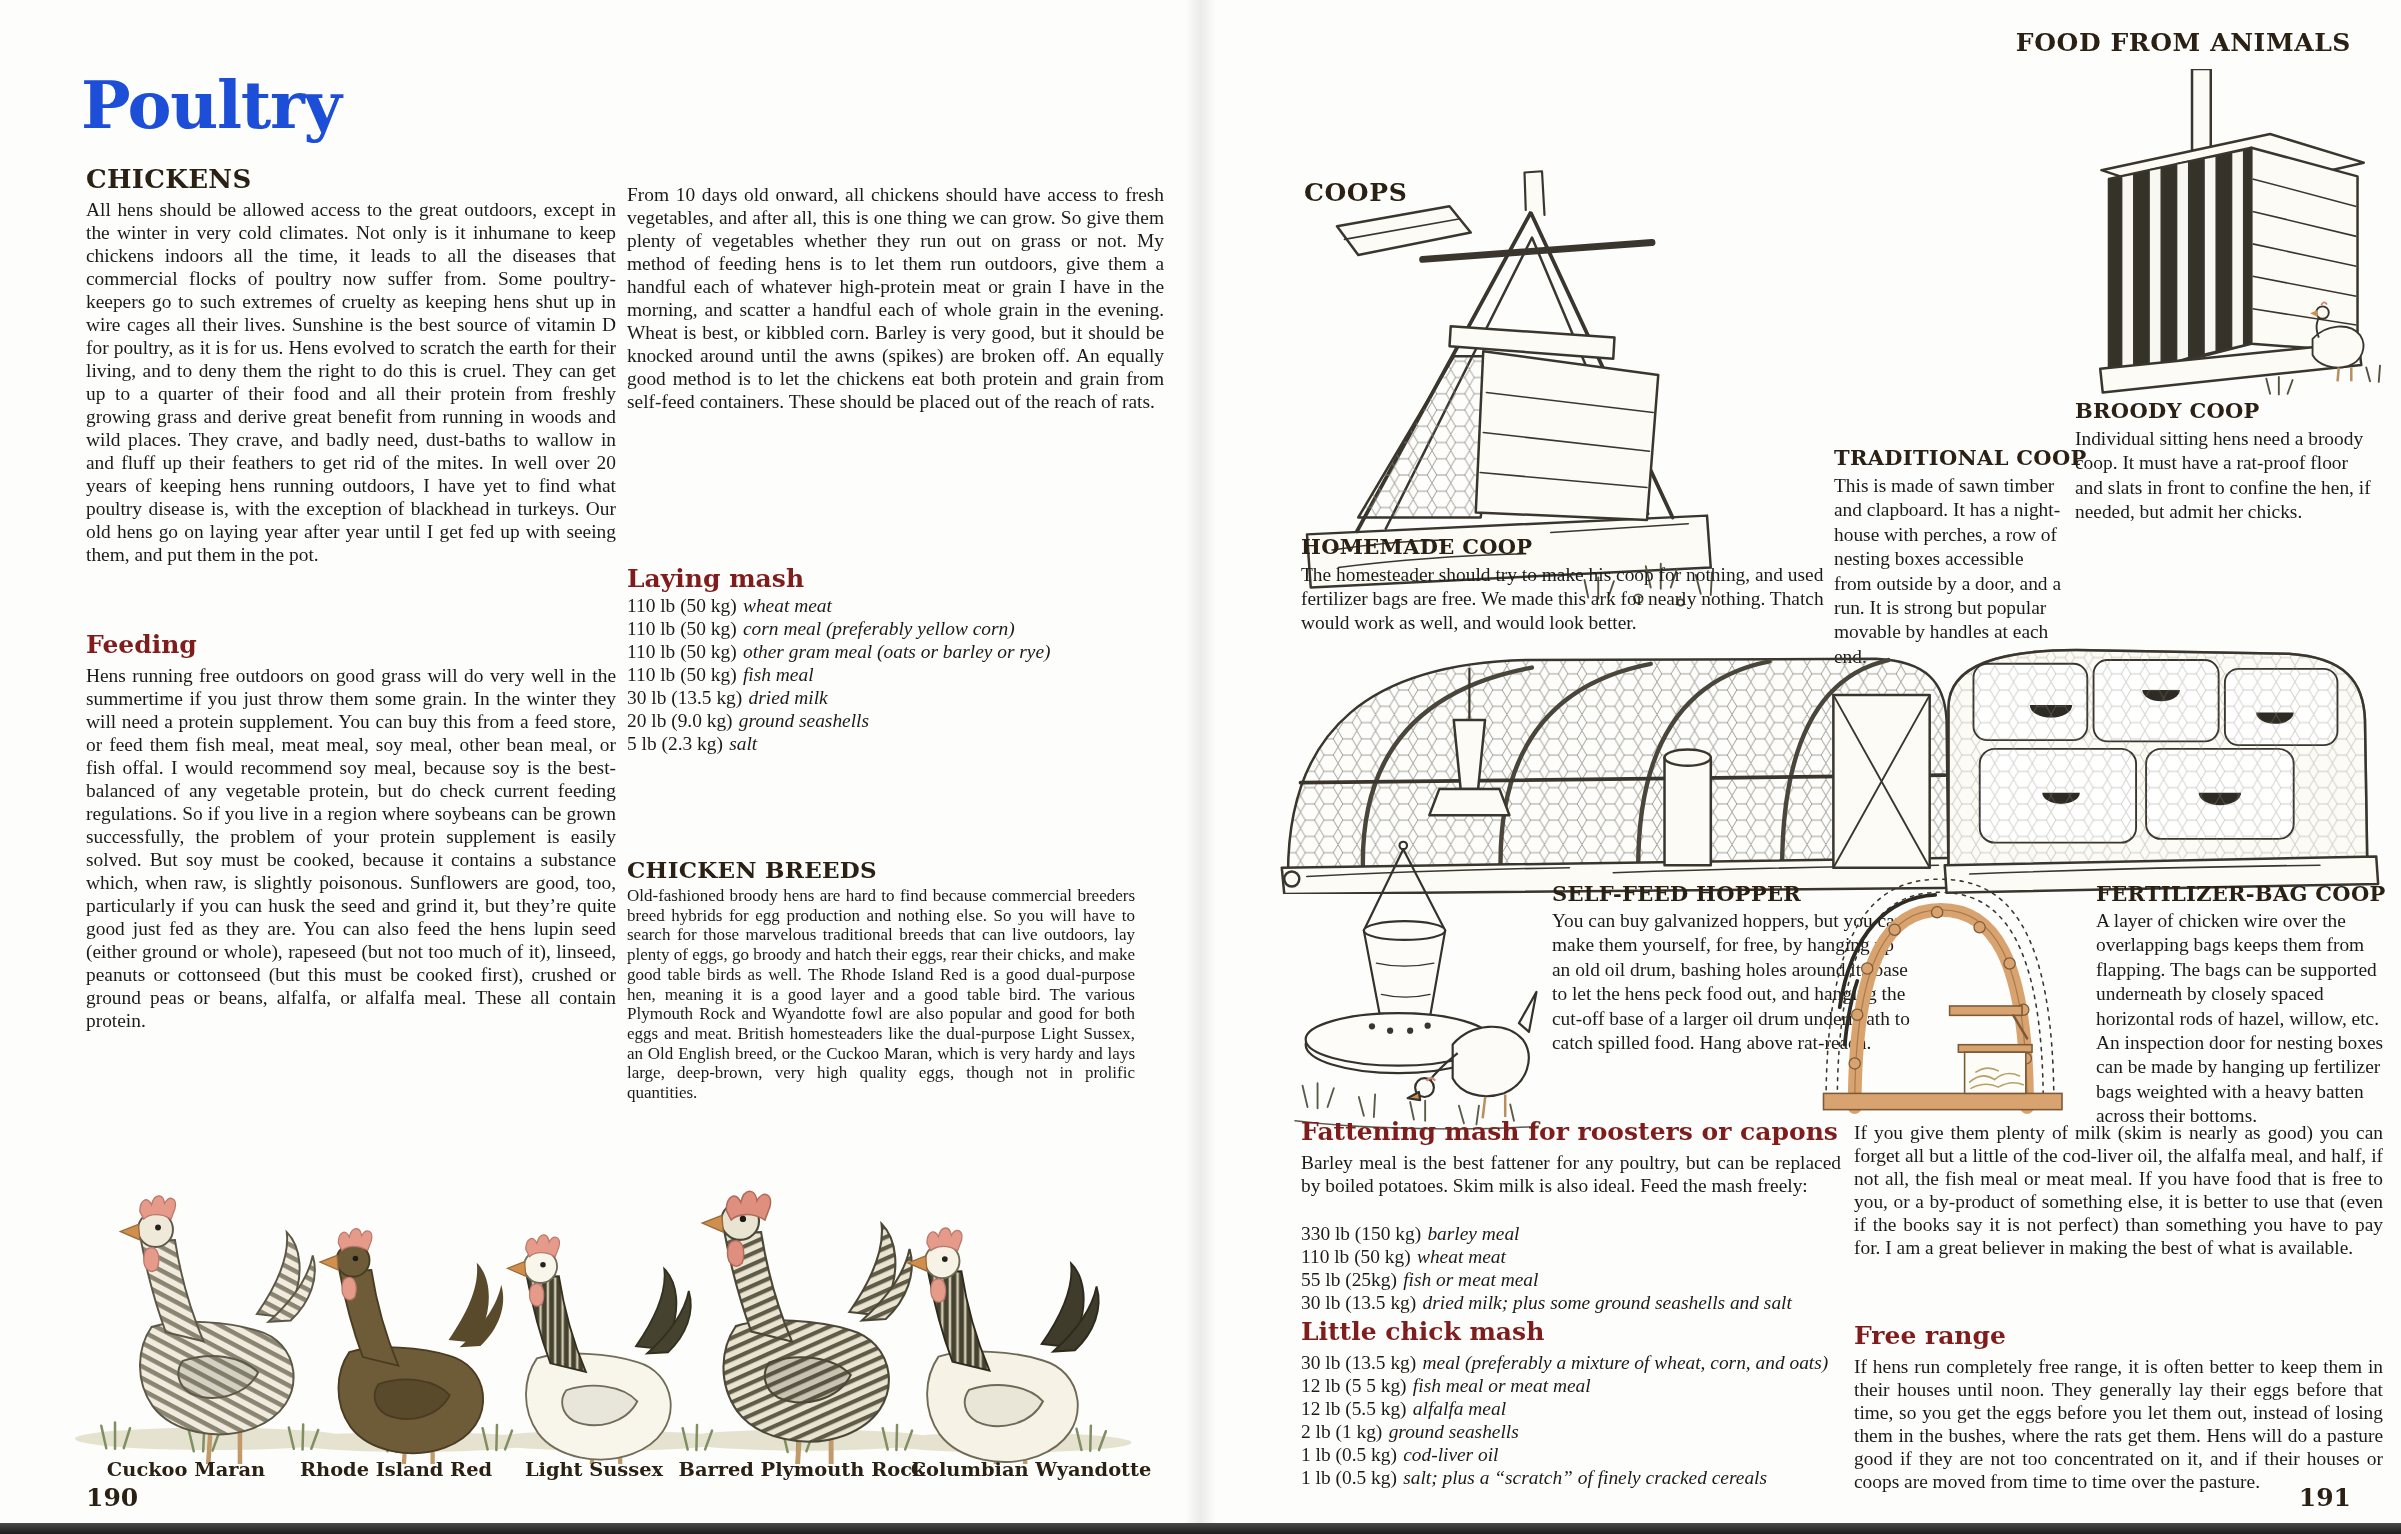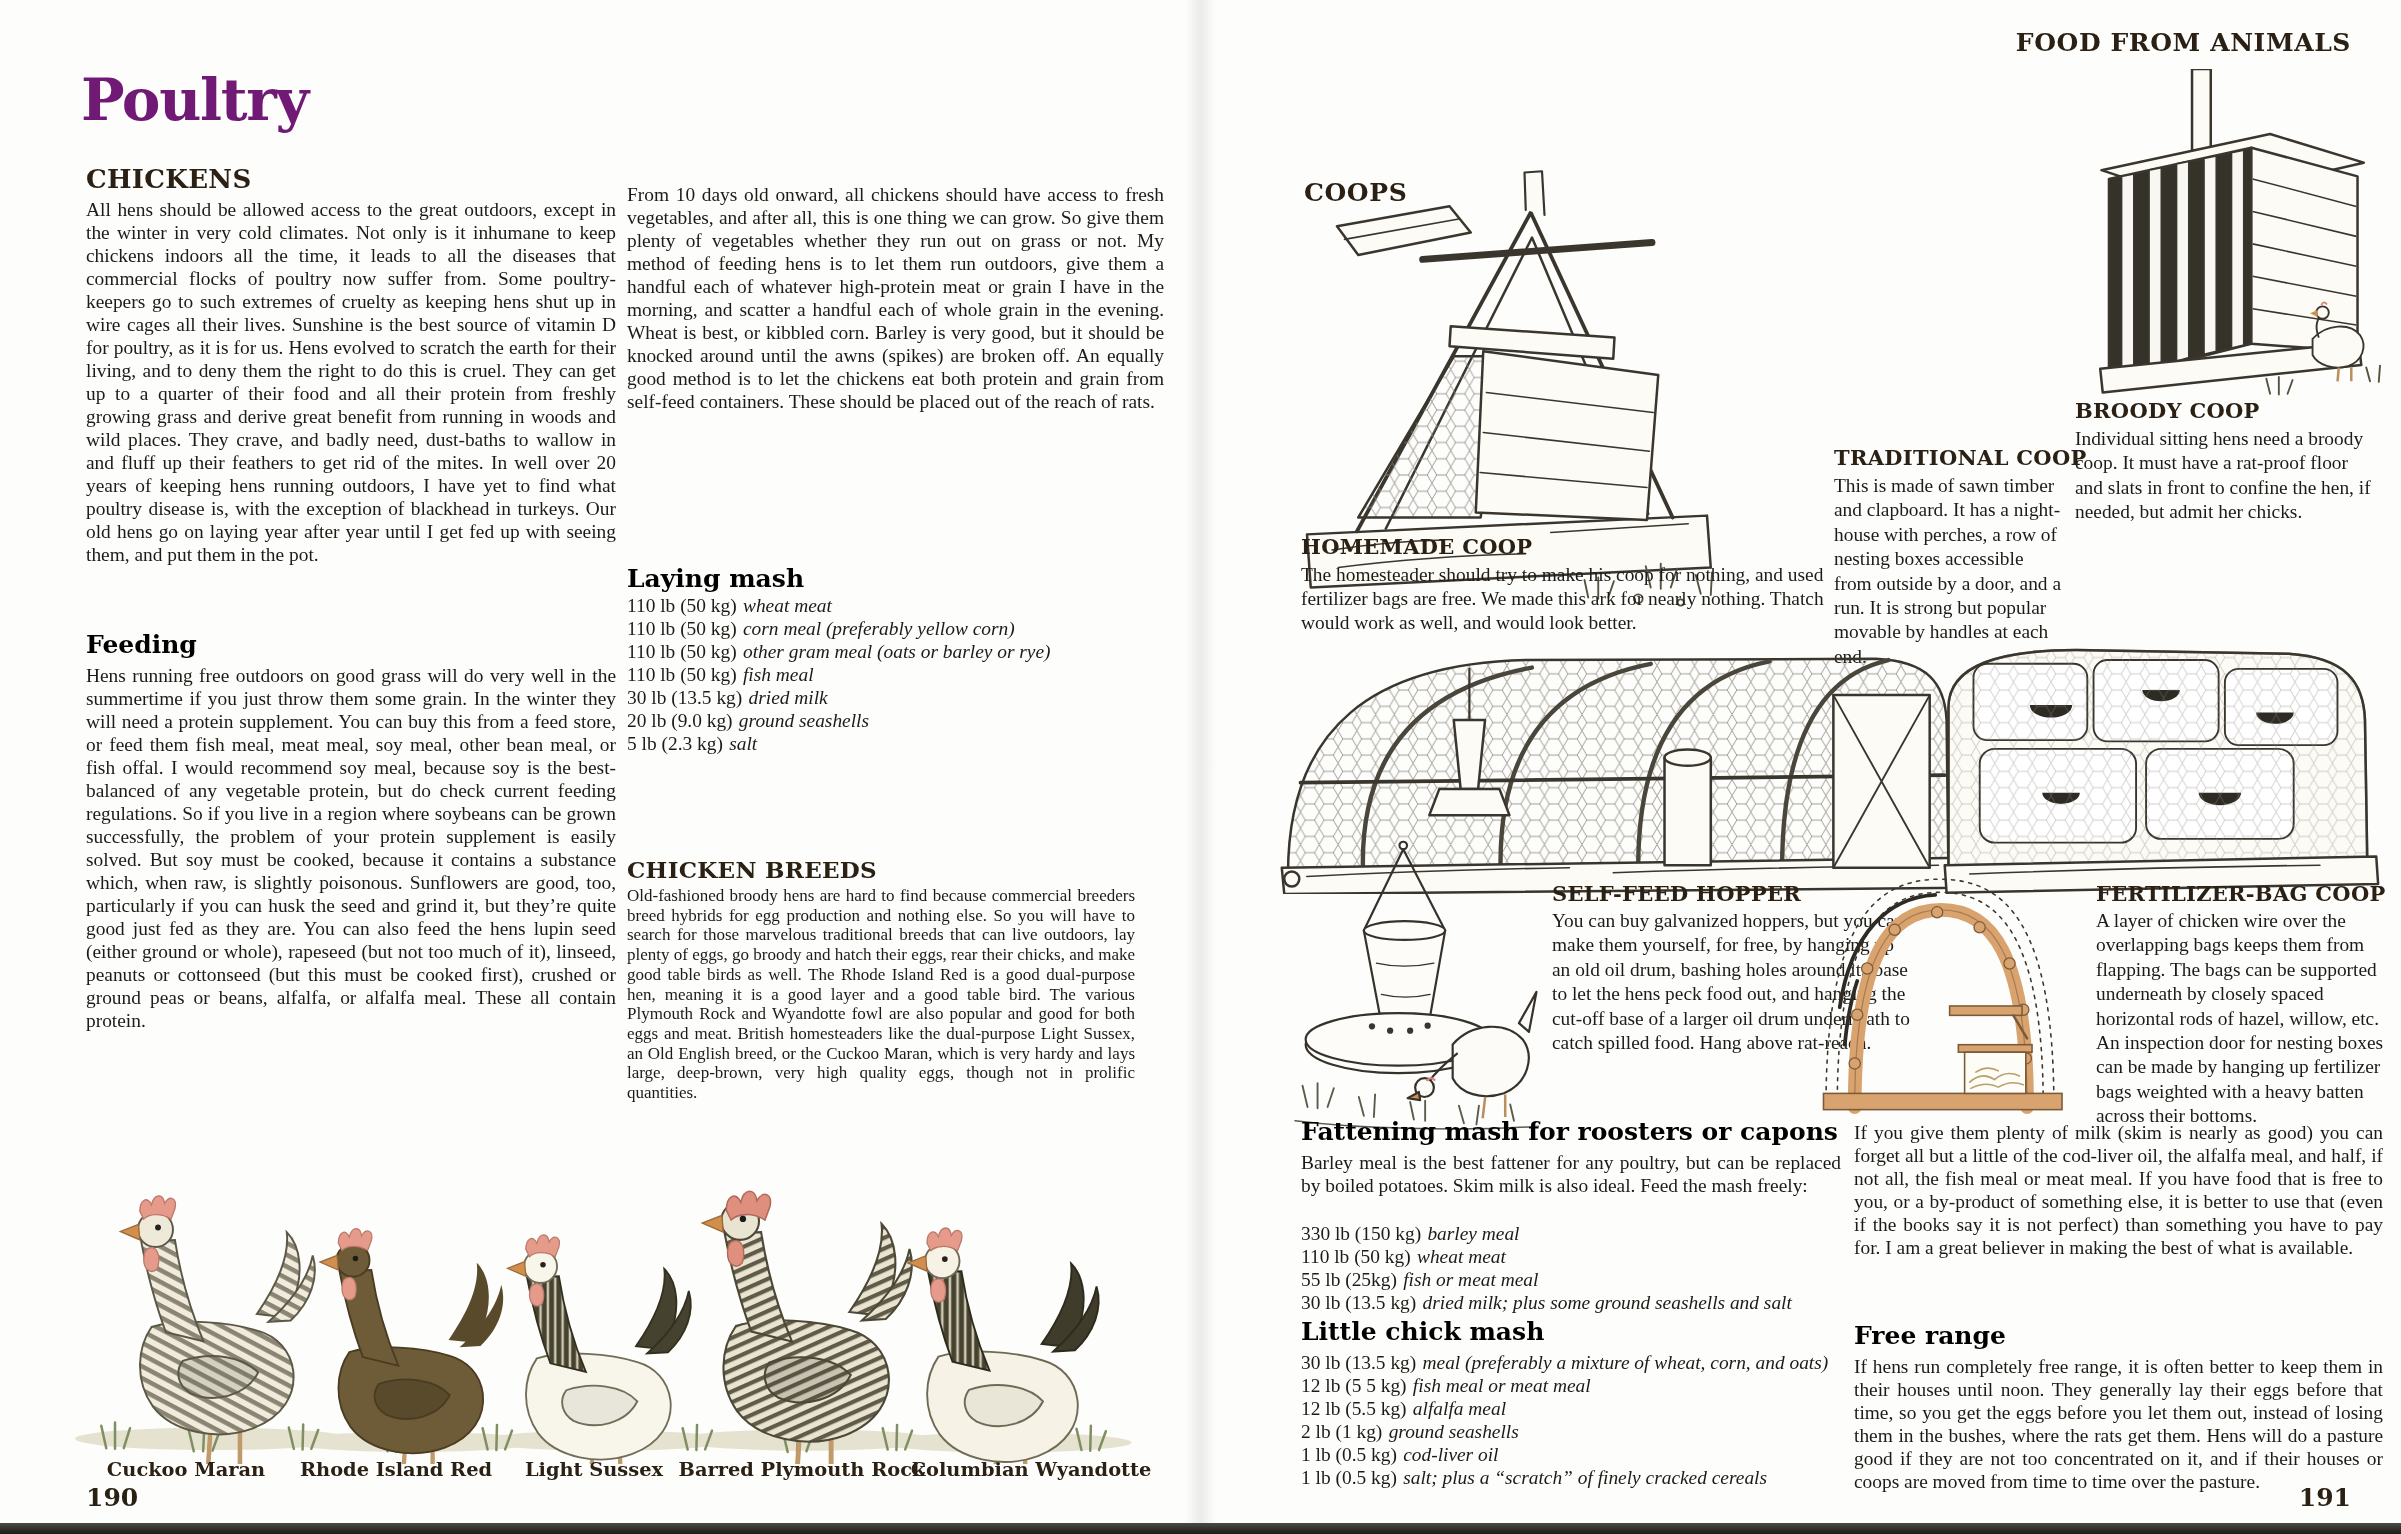--- a/index.html
+++ b/index.html
@@ -1,20 +1,20 @@
 <!DOCTYPE html>
 <html style="font-size:10px"><head>
 <meta charset="utf-8">
 <style>
   html,body{margin:0;padding:0;}
   body{width:2401px;height:1535px;position:relative;background:#fdfdfb;font-family:"Liberation Serif",serif;color:#1d1b16;overflow:hidden;}
   .abs{position:absolute;}
-  .page-title{font-family:"DejaVu Serif",serif;font-weight:900;font-size:58px;color:#701a75;letter-spacing:-1.3px;text-align:center;}
+  .page-title{font-family:"DejaVu Serif",serif;font-weight:900;font-size:66px;color:#1d4ed8;letter-spacing:-1.3px;text-align:center;}
   .h-major{font-family:"DejaVu Serif",serif;font-weight:900;font-size:26px;color:#2b2014;letter-spacing:0.3px;}
-  .h-sub{font-family:"DejaVu Serif",serif;font-weight:900;font-size:25px;color:#000000;}
+  .h-sub{font-family:"DejaVu Serif",serif;font-weight:900;font-size:25px;color:#7f1d1d;}
   .h-caption{font-family:"DejaVu Serif",serif;font-weight:900;font-size:21px;color:#2b2014;letter-spacing:0.3px;}
   .h-header{font-family:"DejaVu Serif",serif;font-weight:900;font-size:25px;color:#2b2014;letter-spacing:0.6px;}
   .body-text{font-size:19.4px;line-height:23px;text-align:justify;}
   .body-text p{margin:0;}
   .body-text p.indent{text-indent:29px;}
   .caption-text{font-size:19.4px;line-height:24.4px;text-align:left;}
   .small-caption{font-size:17px;line-height:19.7px;text-align:justify;}
   .recipe-line{font-size:19.4px;line-height:23px;white-space:nowrap;}
   .recipe-line .qty{margin-right:6.3px;}
   .recipe-line .ing{font-style:italic;}

